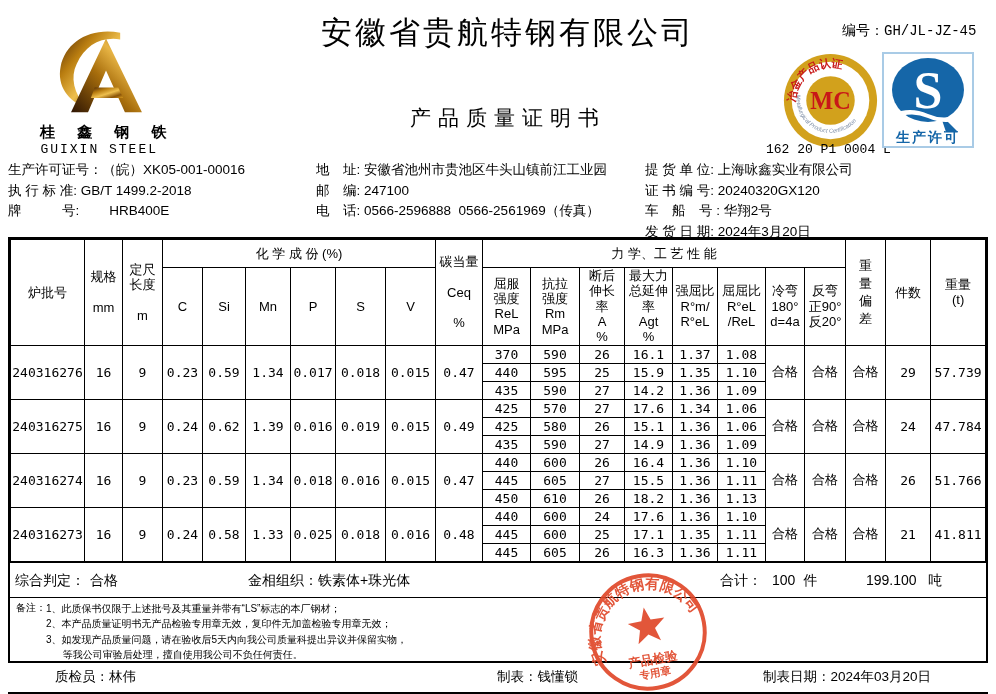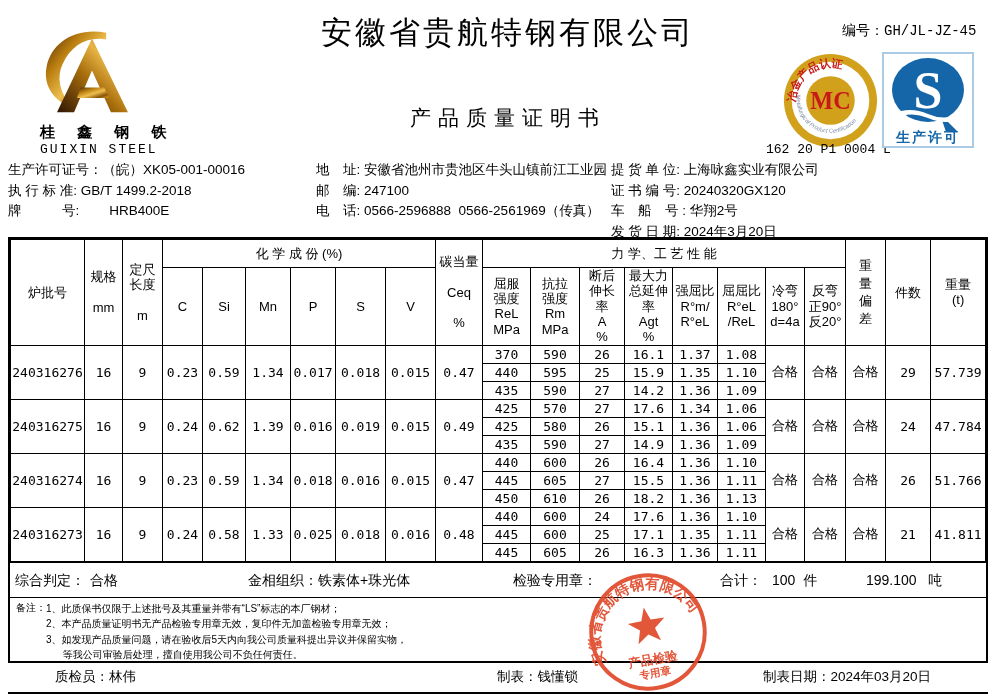--- a/index.html
+++ b/index.html
@@ -3,37 +3,37 @@
 <meta charset="utf-8">
 <style>
   * { margin:0; padding:0; box-sizing:border-box; }
   body { background:#ffffff; }
   .page {
     position:relative; width:996px; height:694px; background:#fff; overflow:hidden;
     font-family:"Liberation Sans","DejaVu Sans",sans-serif; color:#000;
   }
   
   .hdr { position:relative; height:160px; }
-  .logo-block { position:absolute; left:40px; top:26px; width:118px; text-align:left; }
+  .logo-block { position:absolute; left:40px; top:26px; width:118px; text-align:right; }
   .logo-cn { font-size:15px; font-weight:bold; letter-spacing:9px; margin-top:1px; white-space:nowrap; }
   .logo-en { font-size:13px; font-family:"Liberation Mono","DejaVu Sans Mono",monospace; letter-spacing:2px; white-space:nowrap; }
   .title-block { position:absolute; left:248px; top:0; width:520px; text-align:center; }
   .company-title { margin-top:12px; font-size:31px; letter-spacing:3px; font-family:"Liberation Serif","DejaVu Serif",serif; white-space:nowrap; }
   .doc-title { margin-top:50px; font-size:21px; letter-spacing:7px; font-family:"Liberation Serif","DejaVu Serif",serif; white-space:nowrap; }
   .cert-no { position:absolute; left:842px; top:22px; font-size:14px; font-family:"Liberation Mono","DejaVu Sans Mono",monospace; white-space:nowrap; }
   .mc-badge { position:absolute; left:782px; top:52px; }
   .mc-code { position:absolute; left:766px; top:142px; font-size:13px; font-family:"Liberation Mono","DejaVu Sans Mono",monospace; white-space:nowrap; }
   .qs-badge { position:absolute; left:882px; top:52px; }
   
   .info { position:relative; height:77px; font-size:13.5px; }
   .info-col { position:absolute; top:0; }
   .info-col .line { white-space:pre; line-height:20.5px; height:20.5px; }
   .info-left { left:8px; }
   .info-mid { left:316px; }
-  .info-right { left:611px; }
+  .info-right { left:645px; }
   
   .frame { position:absolute; left:8px; top:237px; width:980px; border:2px solid #000; }
   table.cert { border-collapse:collapse; table-layout:fixed; width:976px; }
   table.cert th, table.cert td { border:1px solid #000; text-align:center; vertical-align:middle; padding:0; }
   table.cert th { font-weight:normal; font-size:13px; white-space:pre-line; line-height:1.18; }
   tr.h1 { height:28px; } tr.h2 { height:74px; }
   tbody.data tr { height:18px; }
   td.mono { font-family:"DejaVu Sans Mono","Liberation Mono",monospace; font-size:13px; }
   td.cjk { font-size:13px; }
   .vtext { width:15px; margin:15px auto; word-break:break-all; line-height:1.35; }
@@ -379,21 +379,20 @@
             <td class="mono">1.36</td>
             <td class="mono">1.11</td>
           </tr>
         </tbody>
     </table>
 
     <div class="summary">
       <span style="left:5px">综合判定：</span>
       <span style="left:80px">合格</span>
       <span style="left:238px">金相组织：铁素体+珠光体</span>
-      <span style="left:503px">检验专用章：</span>
       <span style="left:710px">合计：</span>
       <span style="left:762px">100  件</span>
       <span style="left:856px">199.100   吨</span>
     </div>
 
     <div class="notes">
       <div class="notes-label">备注：</div>
       <div class="notes-body">
         <div class="line">1、此质保书仅限于上述批号及其重量并带有“LS”标志的本厂钢材；</div>
         <div class="line">2、本产品质量证明书无产品检验专用章无效，复印件无加盖检验专用章无效；</div>

